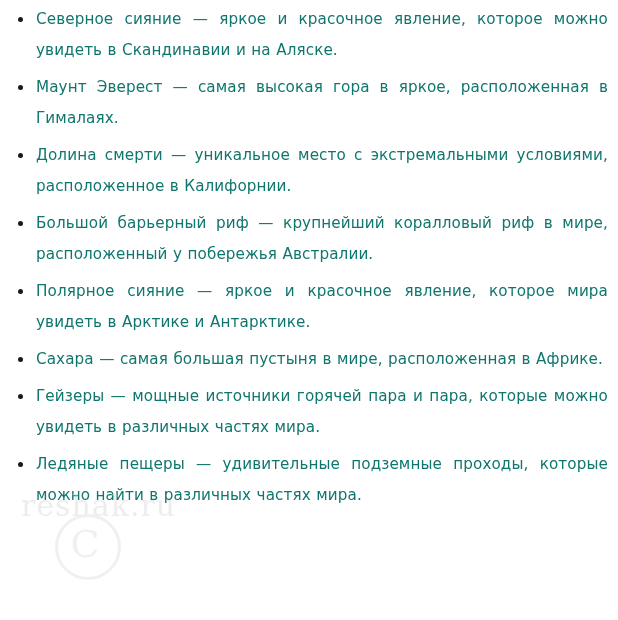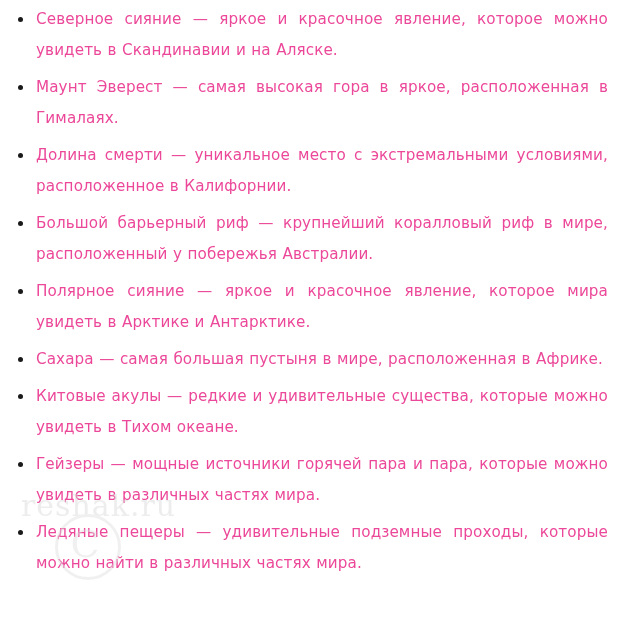--- a/index.html
+++ b/index.html
@@ -25,21 +25,21 @@
     list-style: none;
     margin: 0;
     padding: 0;
   }
   ul.bullet-list > li {
     position: relative;
     padding-left: 26px;
     margin: 0 0 6px 0;
     font-size: 15.2px;
     line-height: 31px;
-    color: #ec4899;
+    color: #0f766e;
     text-align: justify;
     text-justify: inter-word;
     letter-spacing: 0.1px;
     word-spacing: 0.5px;
   }
   ul.bullet-list > li:last-child {
     margin-bottom: 12px;
   }
   ul.bullet-list > li .bullet {
     position: absolute;
@@ -121,24 +121,20 @@
     <li>
       <span class="bullet"></span>
       <span class="item-text">Полярное сияние — яркое и красочное явление, которое мира увидеть в Арктике и Антарктике.</span>
     </li>
     <li>
       <span class="bullet"></span>
       <span class="item-text">Сахара — самая большая пустыня в мире, расположенная в Африке.</span>
     </li>
     <li>
       <span class="bullet"></span>
-      <span class="item-text">Китовые акулы — редкие и удивительные существа, которые можно увидеть в Тихом океане.</span>
-    </li>
-    <li>
-      <span class="bullet"></span>
       <span class="item-text">Гейзеры — мощные источники горячей пара и пара, которые можно увидеть в различных частях мира.</span>
     </li>
     <li>
       <span class="bullet"></span>
       <span class="item-text">Ледяные пещеры — удивительные подземные проходы, которые можно найти в различных частях мира.</span>
     </li>
   </ul>
 
   <div class="watermark">
     <span class="wm-text">reshak.ru</span>

